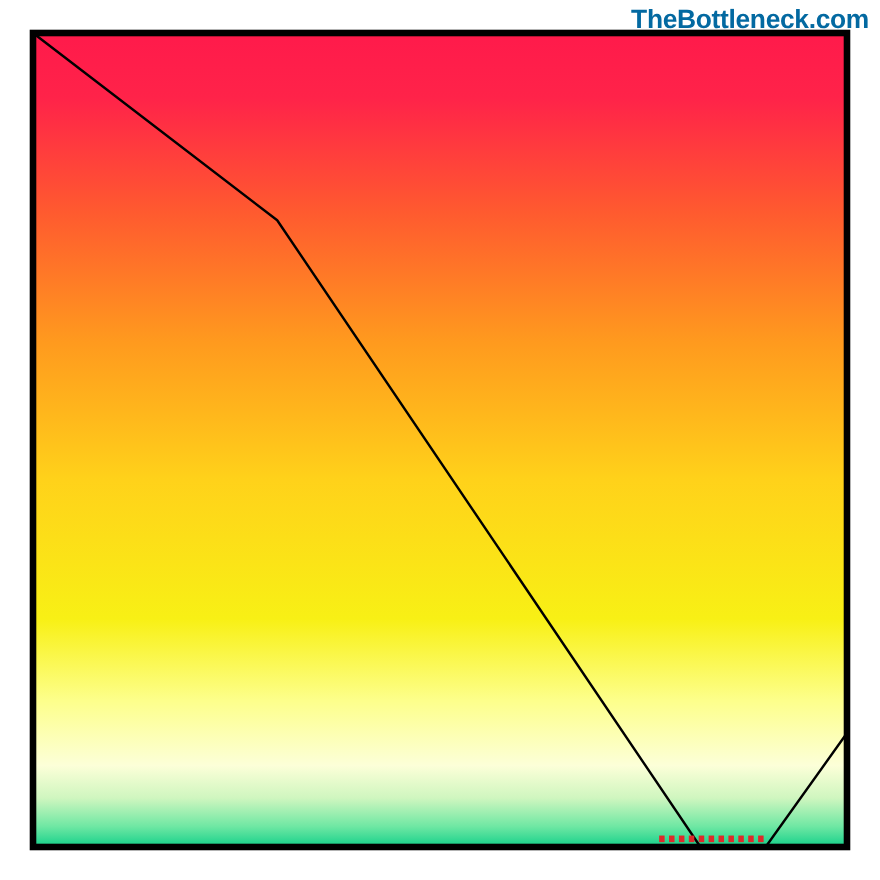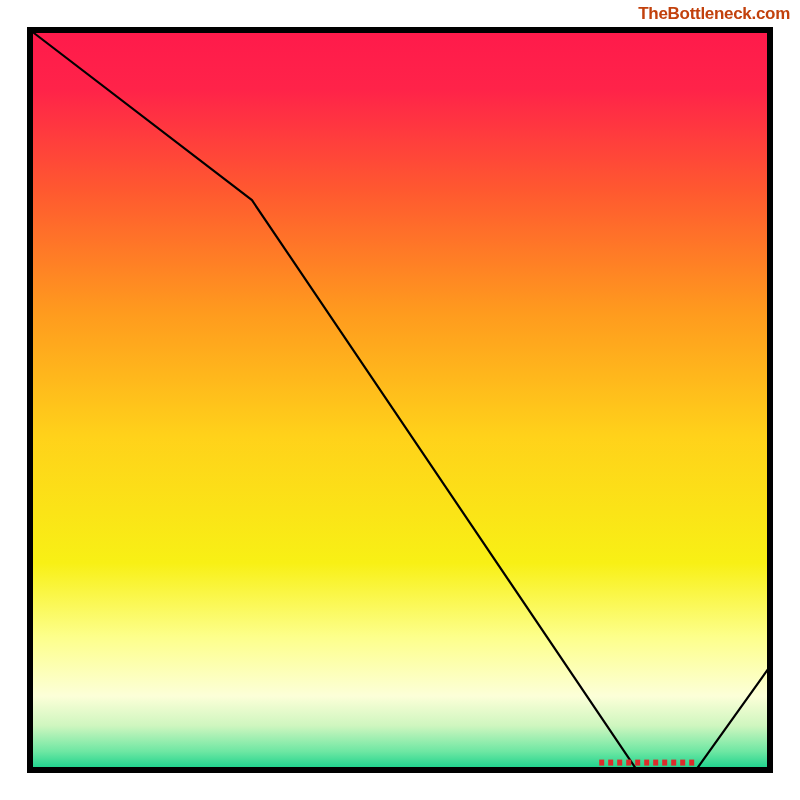--- a/index.html
+++ b/index.html
@@ -13,23 +13,23 @@
   }
   .canvas {
     position: relative;
     width: 800px;
     height: 800px;
   }
   .attribution {
     position: absolute;
     top: 4px;
     right: 10px;
-    font-size: 17px;
+    font-size: 24px;
     font-weight: 600;
-    color: #c2410c;
+    color: #0369a1;
     letter-spacing: -0.3px;
   }
   svg {
     position: absolute;
     left: 0;
     top: 0;
   }
 </style>
 </head>
 <body>

